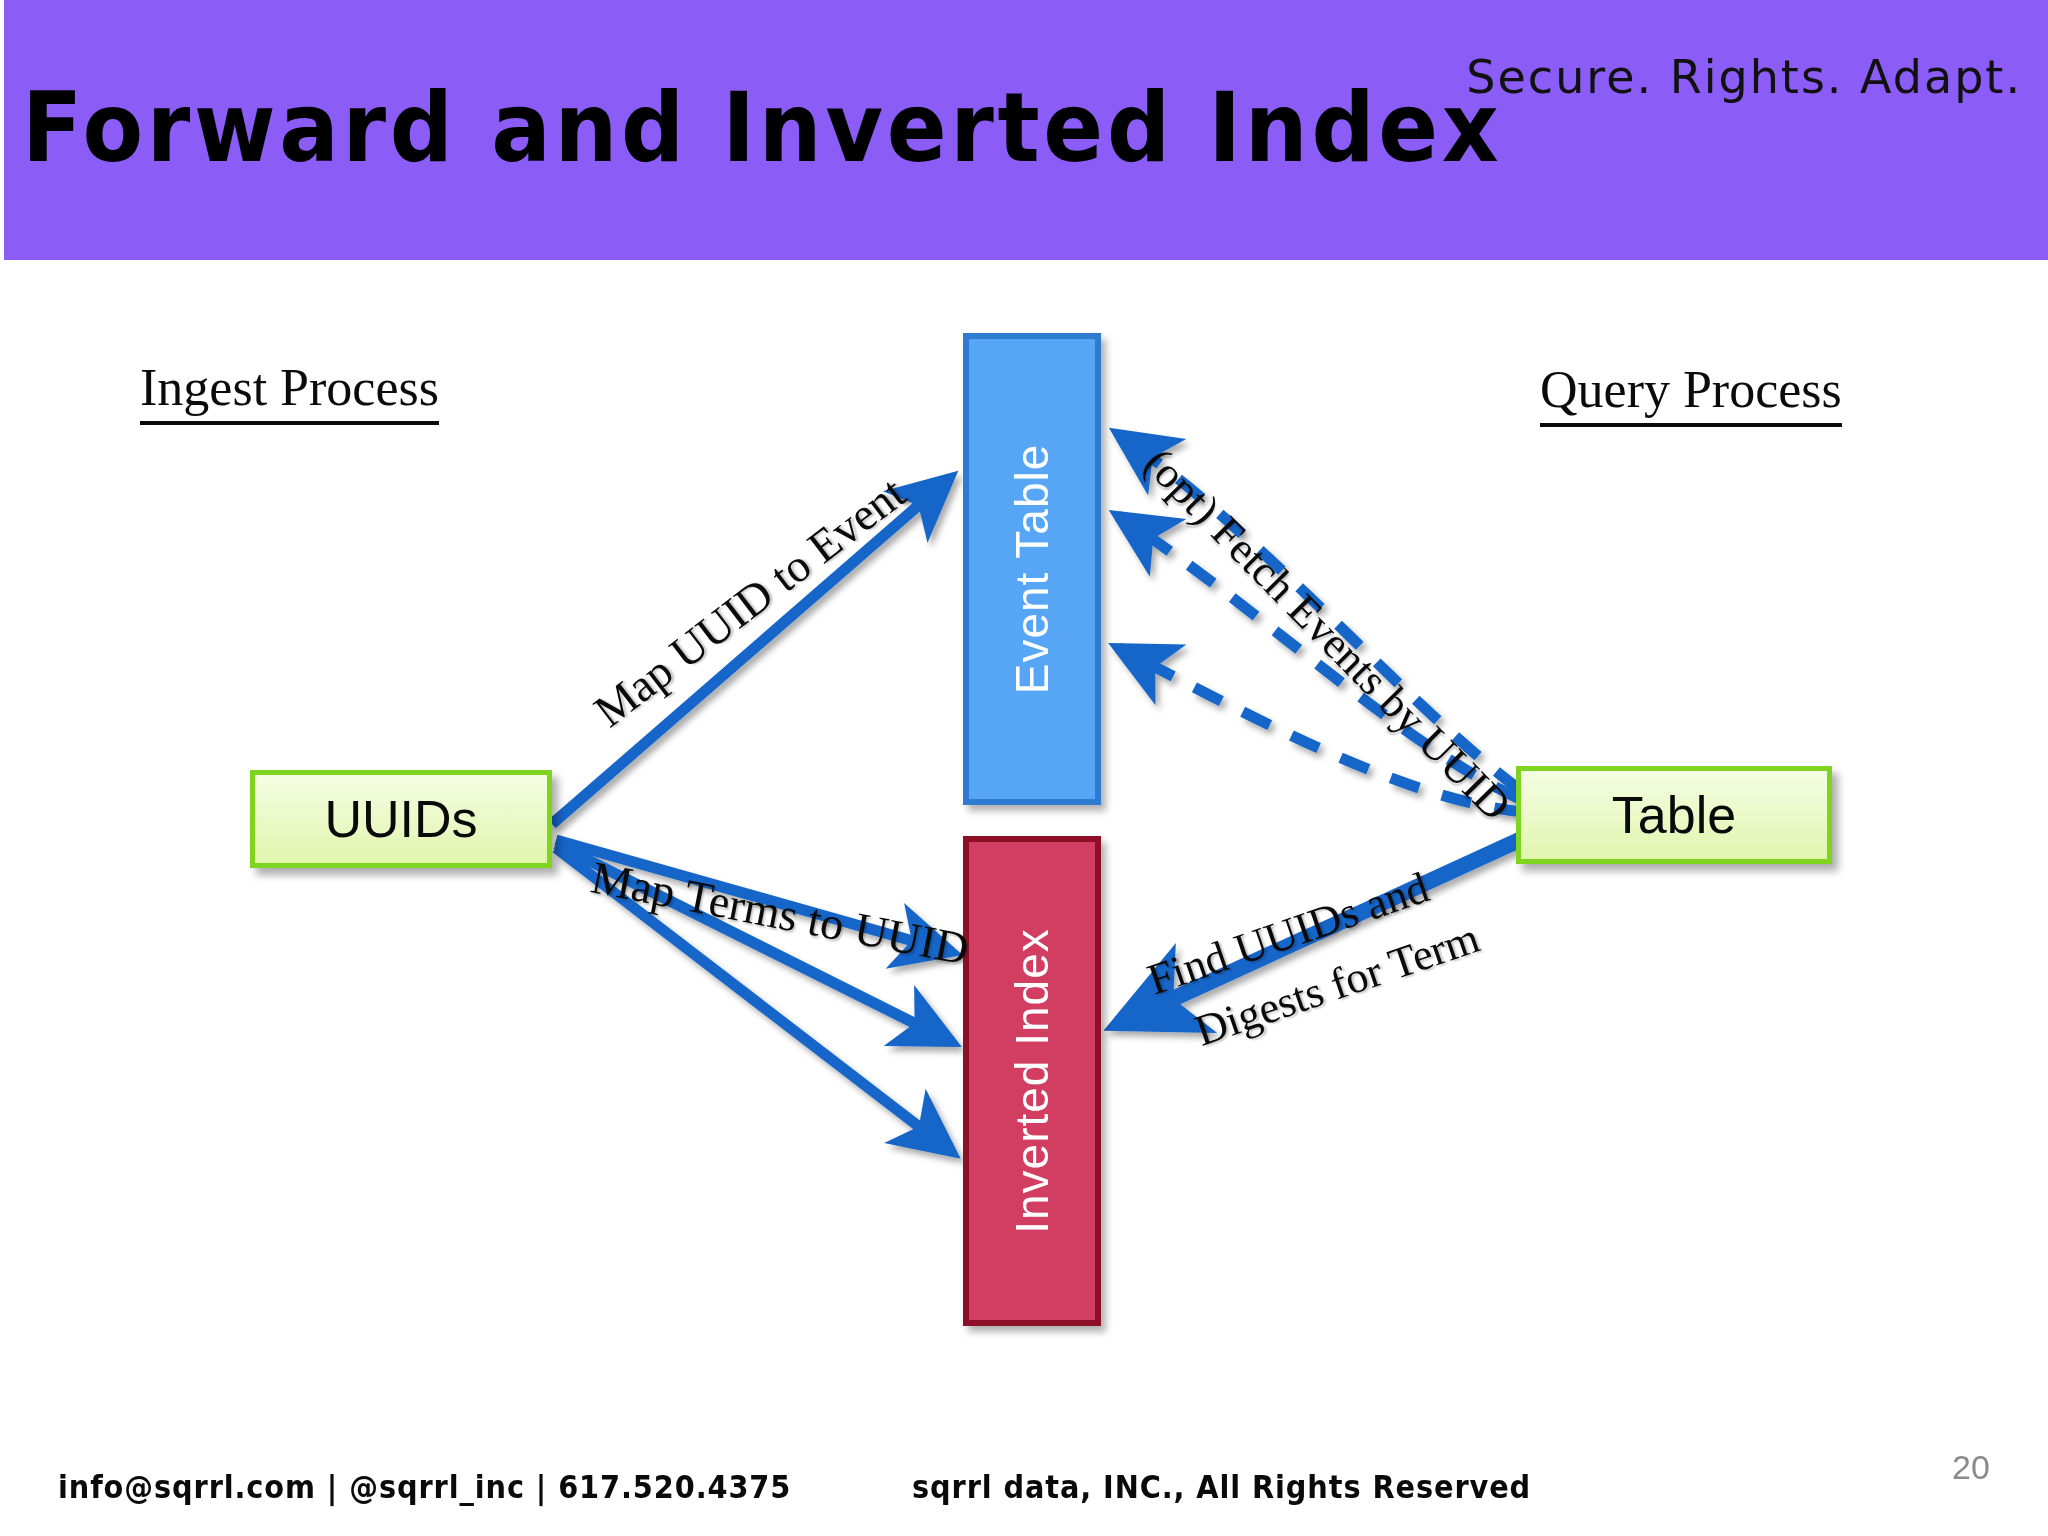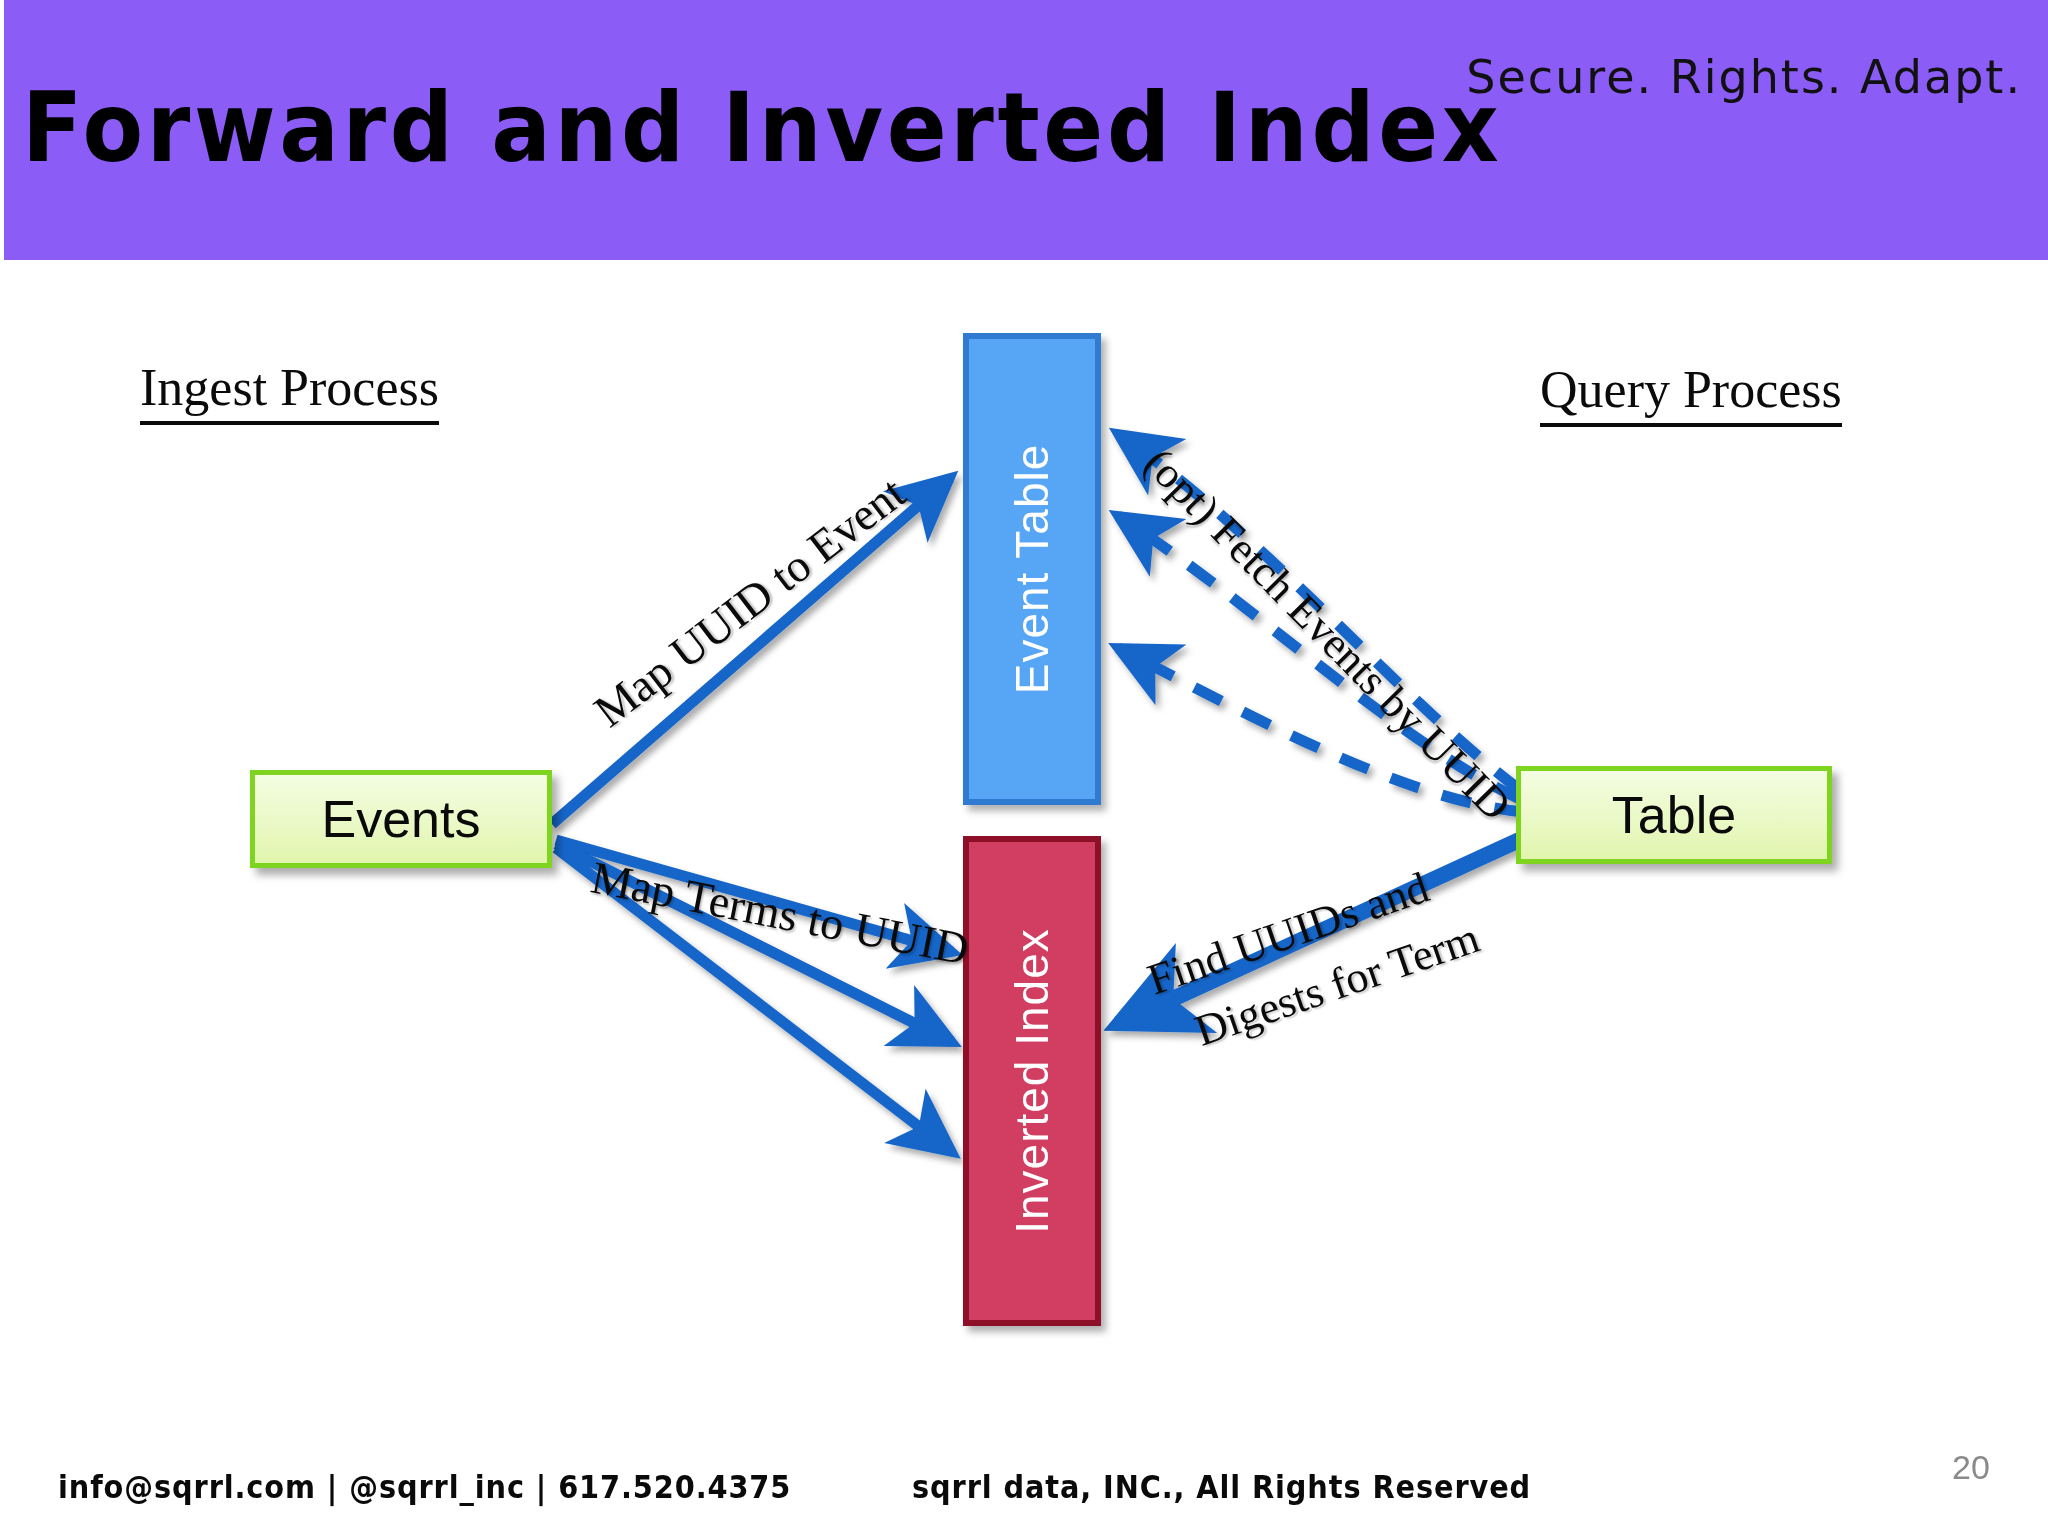--- a/index.html
+++ b/index.html
@@ -184,21 +184,21 @@
       <path d="M1524,812 C1400,800 1240,710 1118,648" fill="none" stroke="#1565c8" stroke-width="11" stroke-dasharray="30 24" marker-end="url(#ah-dash)"></path>
 
       <line x1="1528" y1="836" x2="1118" y2="1024" stroke="#1565c8" stroke-width="16" marker-end="url(#ah-solid)"></line>
     </g>
   </svg>
 
   <div class="section-heading" id="query-heading">Query Process</div>
   <div class="section-heading" id="ingest-heading">Ingest Process</div>
 
   <div class="entity-box" id="event-box">
-    <span class="entity-label">Events</span>
+    <span class="entity-label">UUIDs</span>
   </div>
 
   <div class="store-box" id="event-table-box">
     <span class="store-label">Event Table</span>
   </div>
 
   <div class="store-box" id="inverted-index-box">
     <span class="store-label">Inverted Index</span>
   </div>
 

